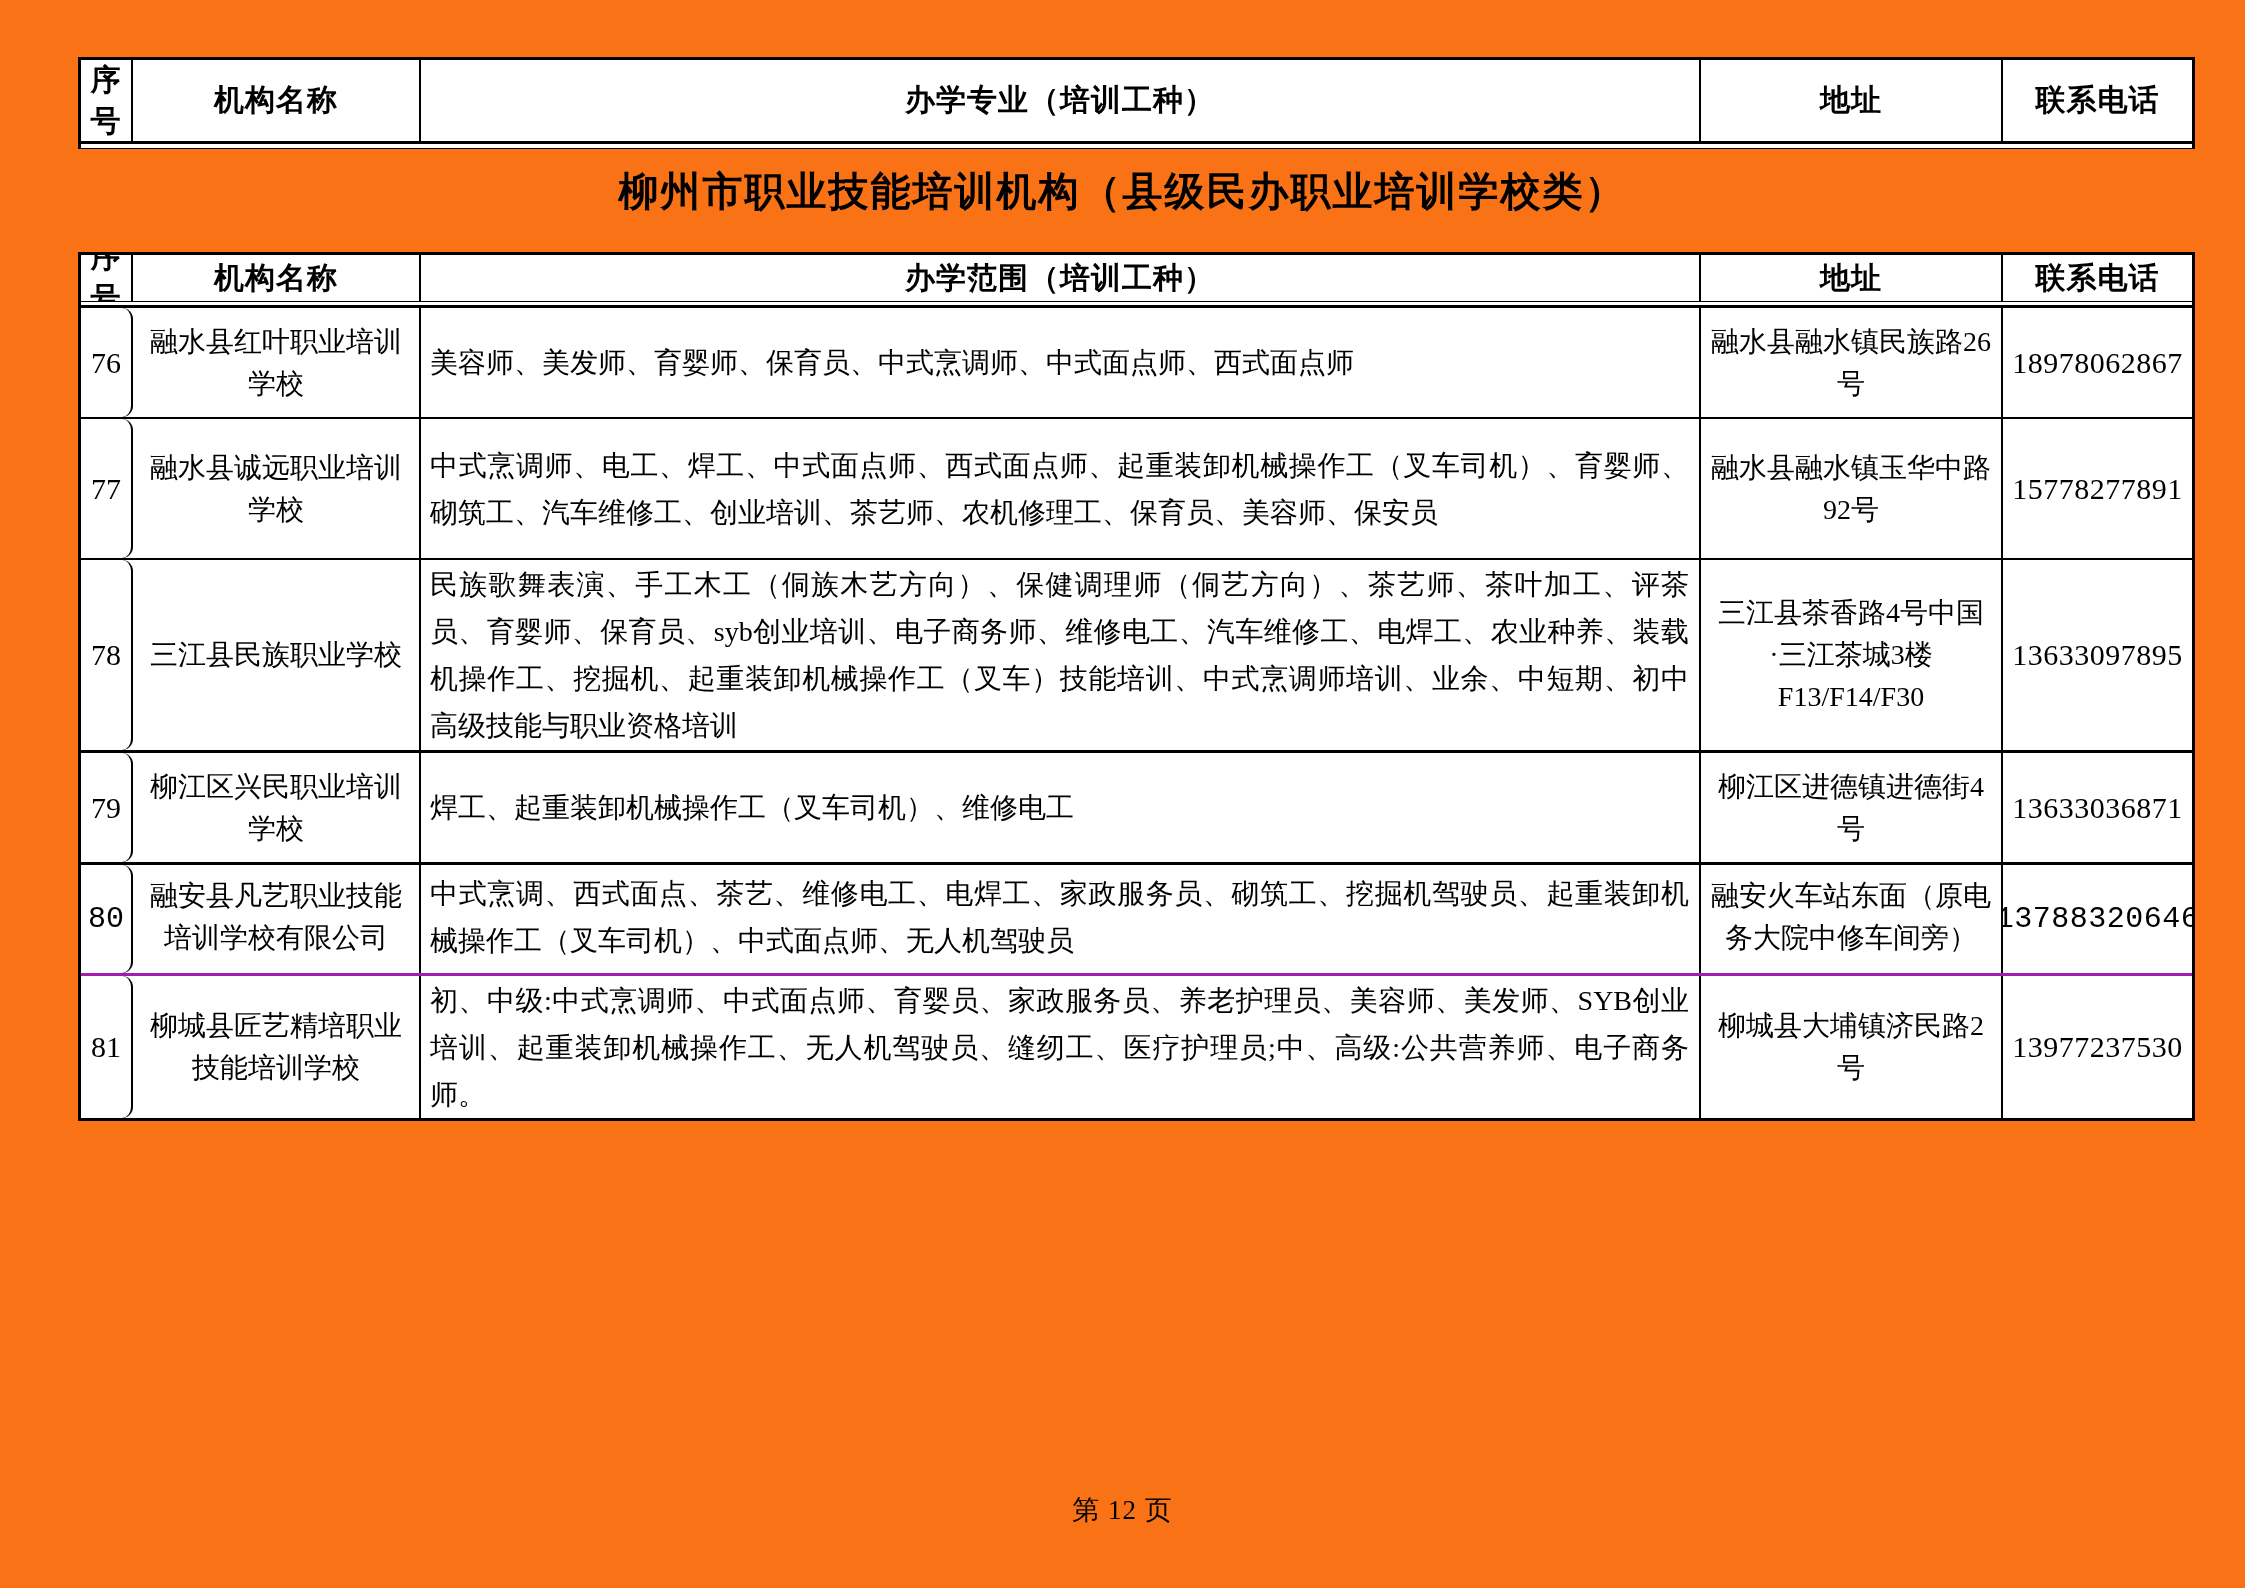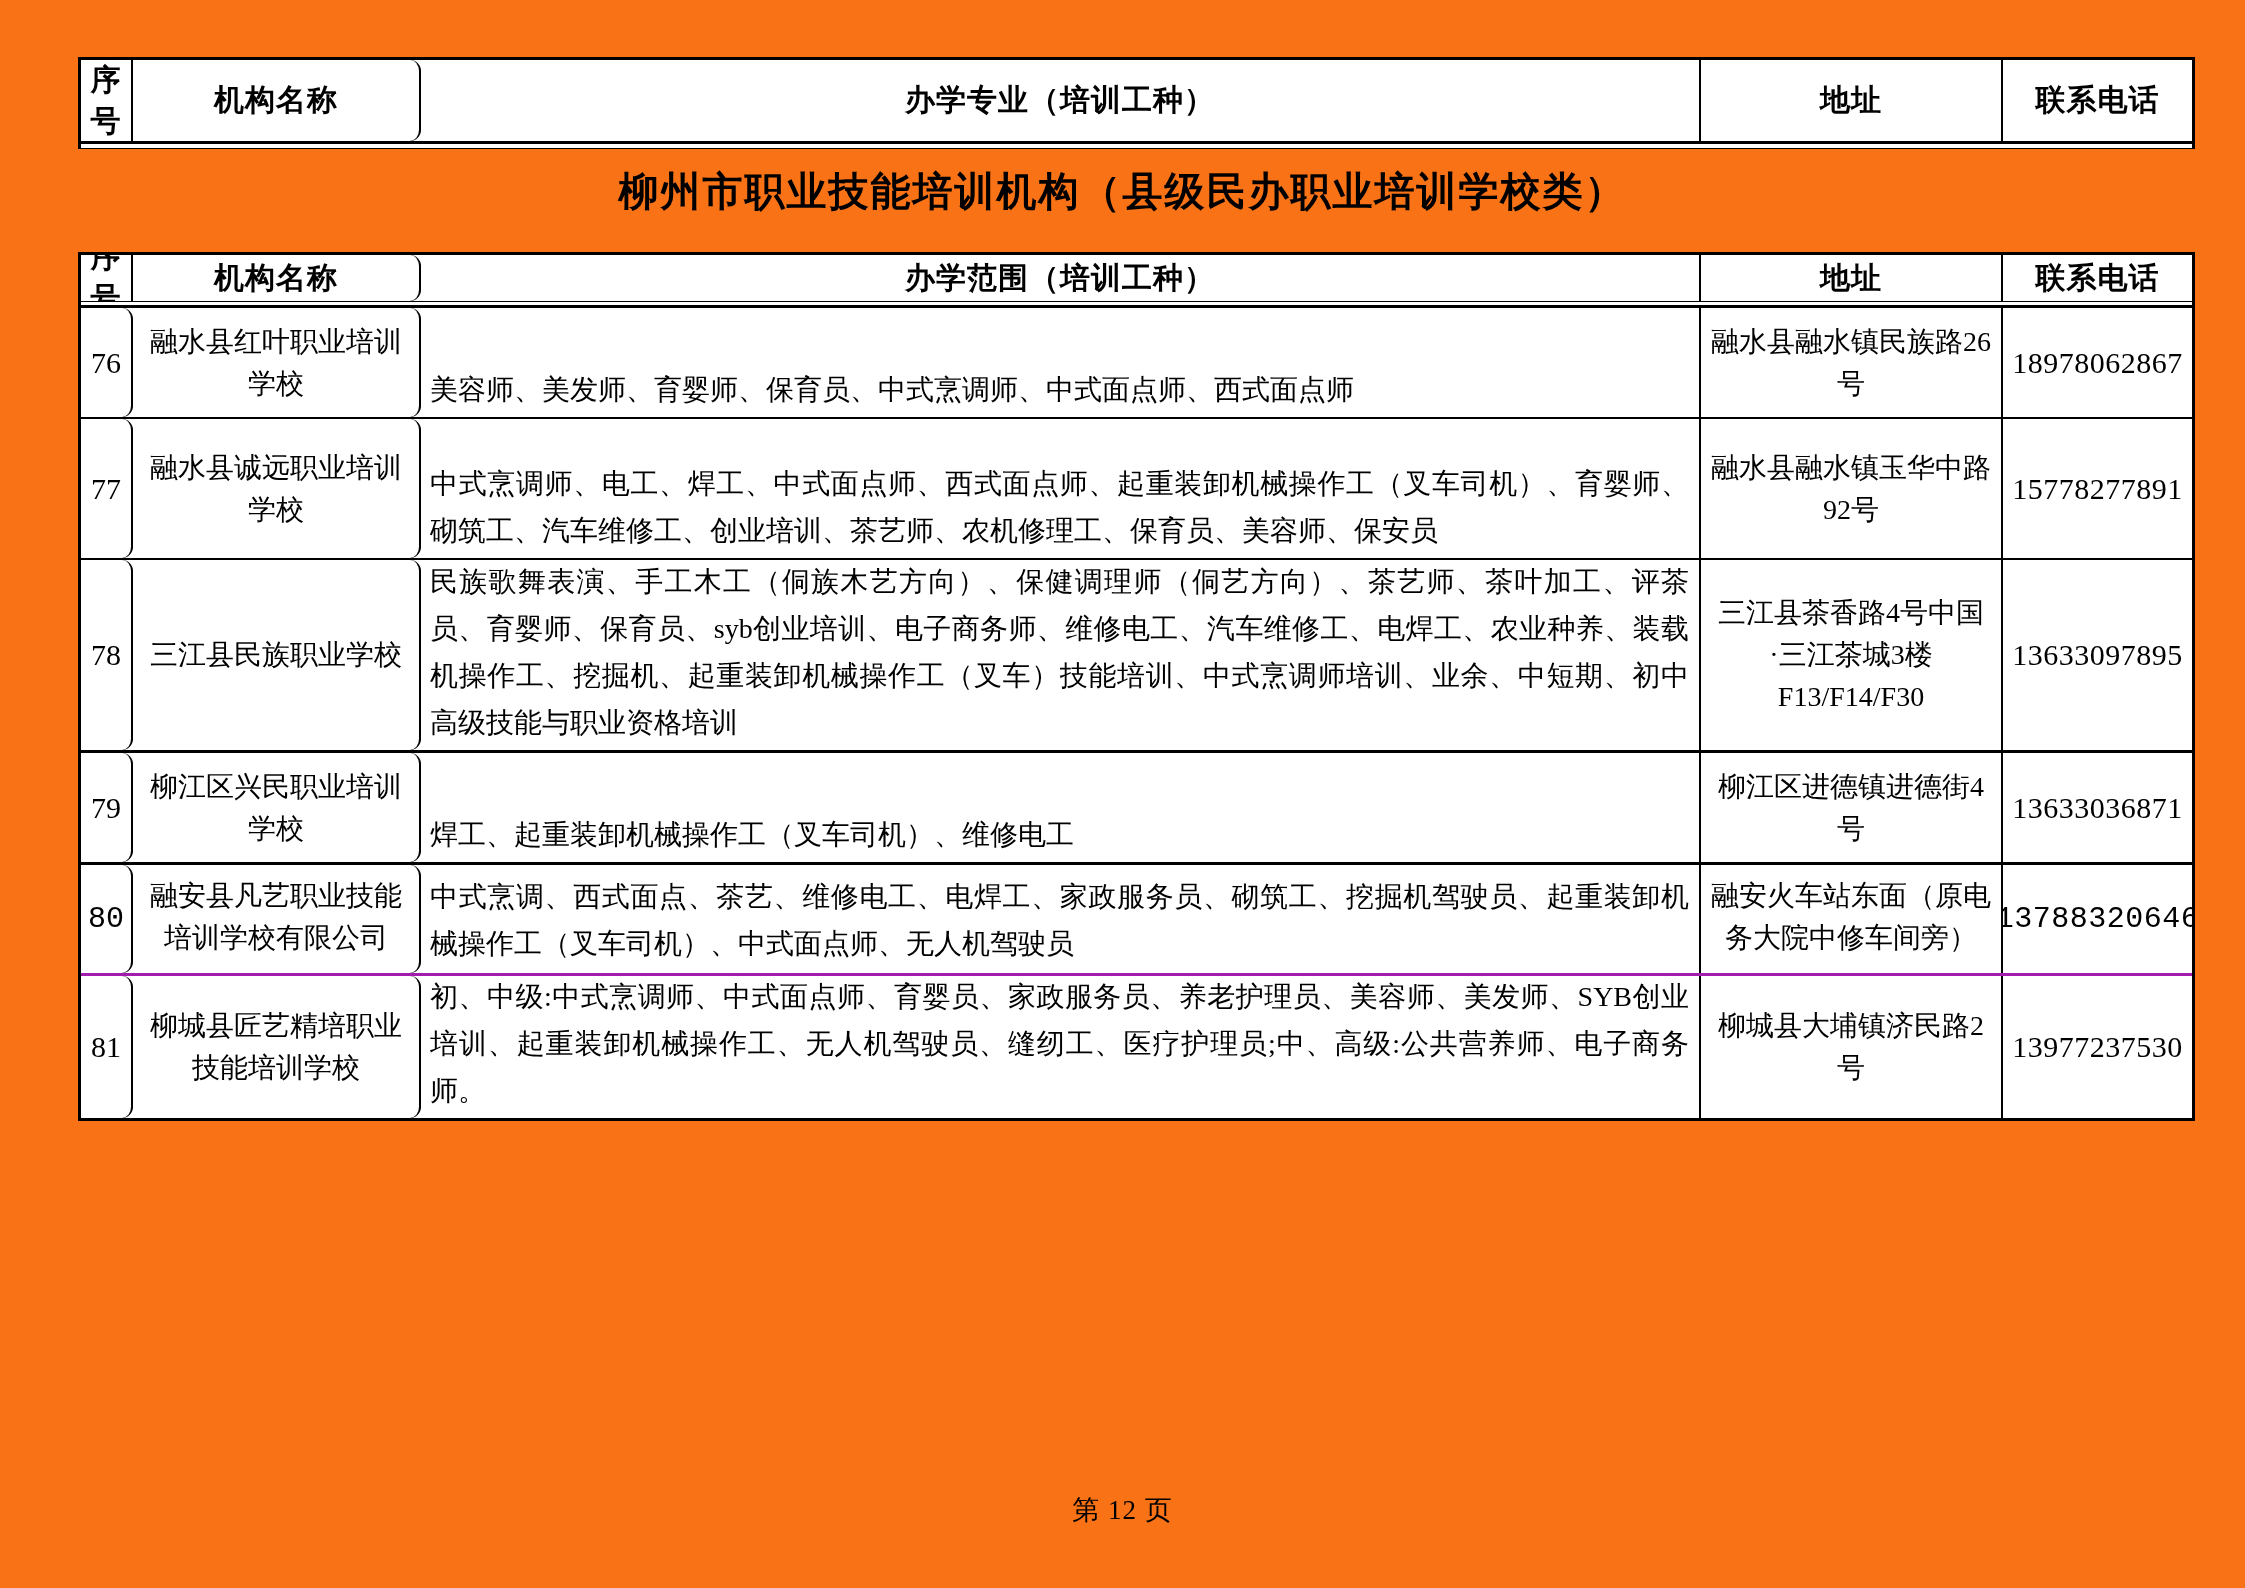--- a/index.html
+++ b/index.html
@@ -12,21 +12,21 @@
 
   
   .tbl { position:absolute; left:78px; width:2117px; border:3px solid #000; background:#fff; }
   .row { display:flex; width:100%; }
   .cell {
     border-right:2px solid #000; display:flex; align-items:center; justify-content:center;
     overflow:hidden; text-align:center;
   }
   .cell:last-child { border-right:none;border-radius:14px; }
   .c1 { width:52px; }
-  .c2 { width:288px;border-radius:11px; }
+  .c2 { width:288px; }
   .c3 { width:1280px; }
   .c4 { width:302px; }
   .c5 { width:189px; }
 
   .header-row .cell {
     font-family:"Liberation Sans","DejaVu Sans",sans-serif;
     font-weight:bold; font-size:30px; letter-spacing:1px;
   }
 
   
@@ -50,21 +50,21 @@
   .drow { border-bottom:2px solid #000; font-size:28px; }
   .r76 { height:111px; }
   .r77 { height:141px; }
   .r78 { height:193px; border-bottom:3px solid #000; }
   .r79 { height:112px; border-bottom:3px solid #000; }
   .r80 { height:111px; border-bottom:3px solid #a21caf;font-family:Liberation Mono, monospace; }
   .r81 { height:142px; border-bottom:none; }
 
   .seq-cell  { font-size:30px;border-radius:11px; }
   .name-text { text-align:center; line-height:42px; padding:0 4px; }
-  .scope-cell { justify-content:flex-start; padding:4px 10px 4px 9px;align-items:flex-end; }
+  .scope-cell { justify-content:flex-start; padding:4px 10px 4px 9px; }
   .scope-text { width:100%; text-align:justify; line-height:47px; }
   .addr-text { text-align:center; line-height:42px; white-space:pre-line; padding:0 4px; }
   .phone-cell { font-size:30px; letter-spacing:0.5px; }
 
   
   .page-footer {
     position:absolute; top:1492px; left:0; width:2245px; text-align:center;
     font-size:27px; letter-spacing:1px;
   }
 </style>

